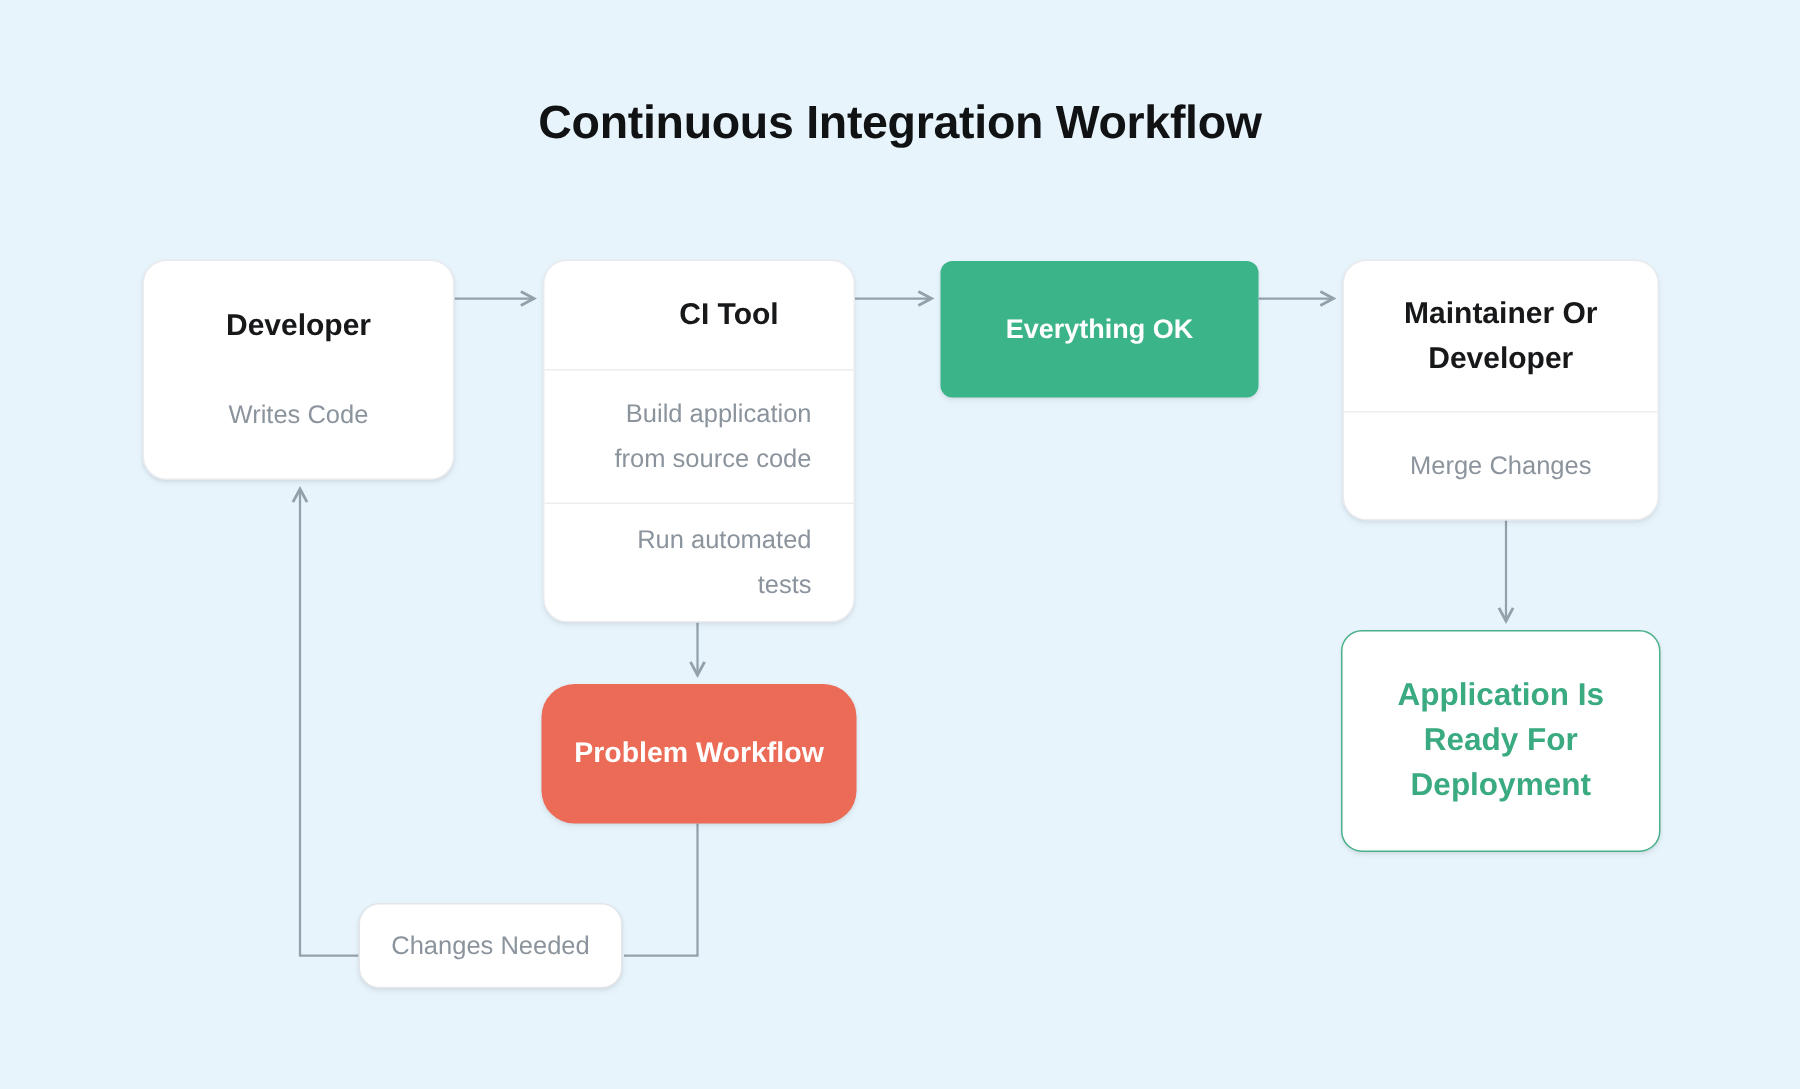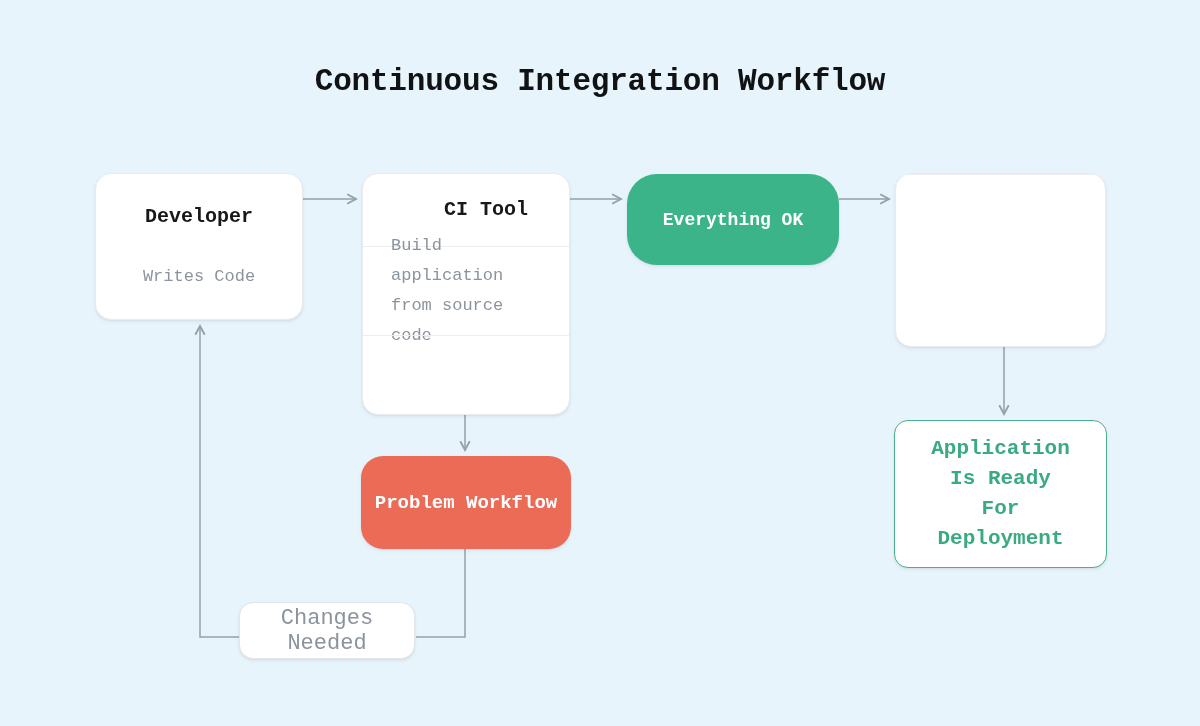--- a/index.html
+++ b/index.html
@@ -14,58 +14,58 @@
     --divider:#EBEDF0;
   }
   *{margin:0;padding:0;box-sizing:border-box;}
   html,body{width:1200px;height:726px;}
   body{
     font-family:"Liberation Sans","DejaVu Sans",sans-serif;
     background:var(--background);
     position:relative;
     overflow:hidden;
   }
-  .canvas{position:absolute;inset:0;width:1200px;height:596px;font-family:Liberation Mono, monospace;}
+  .canvas{position:absolute;inset:0;width:1200px;height:596px;}
   .page-title{
     position:absolute;left:0;top:64px;width:1200px;
     text-align:center;
     font-size:31px;font-weight:700;color:#111214;
     letter-spacing:-0.2px;
   }
   .connectors{position:absolute;left:0;top:0;width:1200px;height:726px;pointer-events:none;}
   .node{
     position:absolute;
     background:#fff;
     border:1px solid var(--card-border);
     border-radius:16px;
     box-shadow:0 1px 2px rgba(16,24,40,.05),0 2px 4px rgba(16,24,40,.05);
     display:flex;flex-direction:column;
     overflow:hidden;
   }
   .node-title{font-size:20px;font-weight:700;color:var(--dark-text);text-align:center;line-height:30px;}
-  .node-sub{font-size:17px;color:var(--muted-text);text-align:left;line-height:30px;}
+  .node-sub{font-size:17px;color:var(--muted-text);text-align:right;line-height:30px;}
   .sect{display:flex;align-items:center;justify-content:center;}
   .divider{height:1px;background:var(--divider);flex:none;width:100%;}
 
   
   .n-developer{left:95px;top:173px;width:208px;height:147px;}
   .n-developer .t{height:86px;}
   .n-developer .s{height:34px;}
 
   
   .n-ci{left:362px;top:173px;width:208px;height:242px;}
   .n-ci .head{height:72px;padding-left:40px;}
   .n-ci .step1{height:88px;}
   .n-ci .step2{height:80px;flex:1;}
   .n-ci .node-sub{width:150px;}
 
   
   .n-ok{
     left:627px;top:174px;width:212px;height:91px;
-    background:var(--success);border:none;border-radius:30px;
+    background:var(--success);border:none;border-radius:8px;
     align-items:center;justify-content:center;
   }
   .pill-label{font-size:18px;font-weight:700;color:#fff;text-align:center;}
 
   
   .n-maint{left:895px;top:173px;width:211px;height:174px;}
   .n-maint .head{height:100px;}
   .n-maint .head .node-title{width:160px;}
   .n-maint .body{flex:1;}
 
@@ -87,21 +87,21 @@
     font-size:21px;font-weight:700;color:var(--success-text);
     text-align:center;line-height:30px;width:150px;
   }
 
   
   .n-changes{
     left:239px;top:602px;width:176px;height:57px;
     border-radius:14px;align-items:center;justify-content:center;
     border:1px solid #E3E6E9;
   }
-  .changes-label{font-size:22px;color:var(--muted-text);text-align:center;}
+  .changes-label{font-size:17px;color:var(--muted-text);text-align:center;}
 </style>
 </head>
 <body>
 
 <div class="canvas">
 
   <h1 class="page-title">Continuous Integration Workflow</h1>
 
   <svg class="connectors" viewBox="0 0 1200 726" xmlns="http://www.w3.org/2000/svg">
     <defs>
@@ -125,28 +125,35 @@
     <div class="sect s node-sub">Writes Code</div>
   </div>
 
   <div class="node n-ci">
     <div class="sect head node-title">CI Tool</div>
     <div class="divider"></div>
     <div class="sect step1">
       <span class="node-sub">Build application from source code</span>
     </div>
     <div class="divider"></div>
+    <div class="sect step2">
+      <span class="node-sub">Run automated tests</span>
+    </div>
   </div>
 
   <div class="node n-ok">
     <span class="pill-label">Everything OK</span>
   </div>
 
   <div class="node n-maint">
+    <div class="sect head">
+      <span class="node-title">Maintainer Or Developer</span>
+    </div>
     <div class="divider"></div>
+    <div class="sect body node-sub">Merge Changes</div>
   </div>
 
   <div class="node n-problem">
     <span class="pill-label">Problem Workflow</span>
   </div>
 
   <div class="node n-ready">
     <span class="ready-label">Application Is Ready For Deployment</span>
   </div>
 

